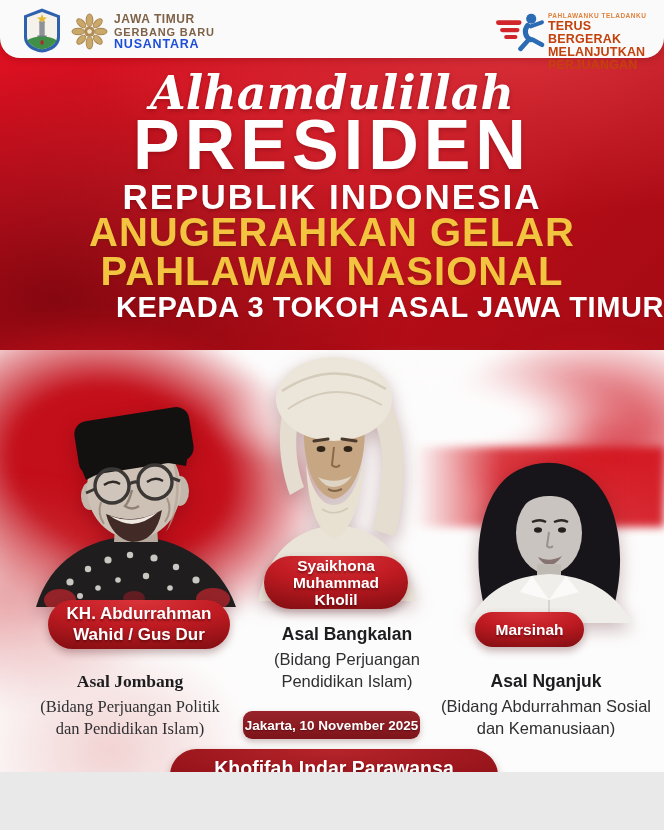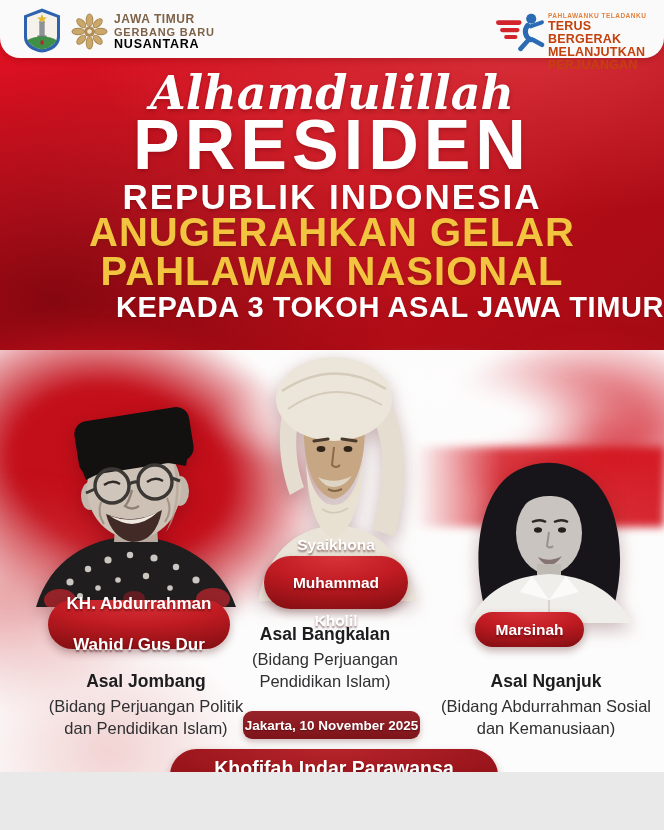--- a/index.html
+++ b/index.html
@@ -49,21 +49,21 @@
     filter:blur(8px);
   }
   
   .header-bar{
     left:0;top:0;width:664px;height:58px;background:#fbfafa;
     border-radius:0 0 20px 20px;box-shadow:0 2px 6px rgba(90,0,8,.25);z-index:5;
   }
   .brand-text{left:114px;top:13px;color:#7e6248;line-height:1.05;z-index:6;}
   .brand-l1{font-size:12px;font-weight:bold;letter-spacing:.6px;}
   .brand-l2{font-size:11px;font-weight:bold;letter-spacing:.8px;margin-top:1px;}
-  .brand-l3{font-size:12.5px;font-weight:bold;letter-spacing:.8px;color:#000000;}
+  .brand-l3{font-size:12.5px;font-weight:bold;letter-spacing:.8px;color:#1d4ed8;}
   .tagline-block{left:548px;top:13px;line-height:1.04;z-index:6;}
   .tag-small{font-size:6.5px;font-weight:bold;letter-spacing:.5px;color:#e0823f;}
   .tag-big{font-size:12.5px;font-weight:bold;color:#c2410c;letter-spacing:.2px;}
   
   .hero{left:0;width:664px;text-align:center;color:#fff;z-index:3;}
   .script{top:66px;font-family:"DejaVu Serif",serif;font-style:italic;font-weight:bold;
     font-size:46px;text-shadow:0 2px 4px rgba(80,0,6,.35);}
   .title{top:110px;font-size:70px;font-weight:bold;letter-spacing:5px;line-height:1;
     text-shadow:0 2px 4px rgba(80,0,6,.3);}
   .subtitle{top:177px;font-size:35px;font-weight:bold;letter-spacing:2px;
@@ -75,30 +75,30 @@
     text-shadow:0 1px 2px rgba(80,0,6,.3);text-align:right;}
   
   .photo{z-index:2;filter:drop-shadow(0 6px 9px rgba(70,0,6,.28));}
   .photo svg{display:block;}
   
   .name-pill{
     z-index:4;border-radius:28px;color:#fff;font-weight:bold;text-align:center;
     display:flex;flex-direction:column;justify-content:center;align-items:center;
     background:
       radial-gradient(120% 130% at 50% 0%,#d8343a 0%,#c01b22 40%,#8c1014 78%,#6e0a0d 100%);
-    box-shadow:0 4px 8px rgba(70,0,6,.3);text-shadow:0 1.5px 2px rgba(60,0,4,.5);gap:21px;
+    box-shadow:0 4px 8px rgba(70,0,6,.3);text-shadow:0 1.5px 2px rgba(60,0,4,.5);
   }
   .pill-gusdur{left:48px;top:600px;width:182px;height:49px;font-size:17px;line-height:1.18;}
   .pill-kholil{left:264px;top:556px;width:144px;height:53px;font-size:15.5px;line-height:1.1;}
   .pill-marsinah{left:475px;top:612px;width:109px;height:35px;font-size:15.5px;}
   .origin-block{z-index:4;text-align:center;color:#1d1d1f;}
   .origin-name{font-weight:bold;font-size:17.5px;margin-bottom:4px;}
   .origin-field{font-size:16.5px;color:#303032;line-height:1.32;}
-  .ob-left{left:30px;top:671px;width:232px;}
-  .ob-center{left:228px;top:624px;width:194px;}
+  .ob-left{left:14px;top:671px;width:232px;font-family:Liberation Serif, serif;}
+  .ob-center{left:250px;top:624px;width:194px;}
   .ob-right{left:428px;top:671px;width:236px;}
   .date-pill{
     left:243px;top:711px;width:177px;height:28px;z-index:4;border-radius:9px;
     background:linear-gradient(180deg,#99242b,#7c141a);
     color:#fff;font-weight:bold;font-size:13.5px;display:flex;align-items:center;
     justify-content:center;white-space:nowrap;box-shadow:0 3px 6px rgba(70,0,6,.25);
     text-shadow:0 1px 1px rgba(60,0,4,.5);
   }
   .governor-pill{
     left:170px;top:749px;width:328px;height:53px;z-index:4;border-radius:28px;

